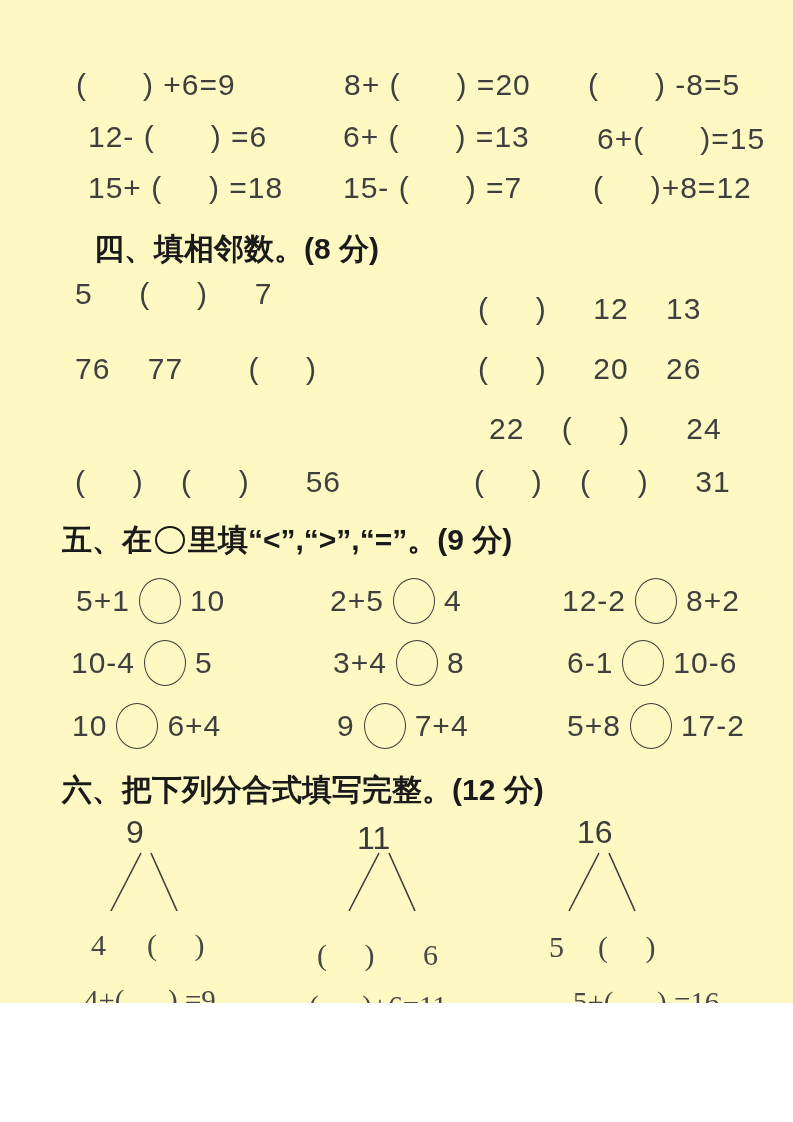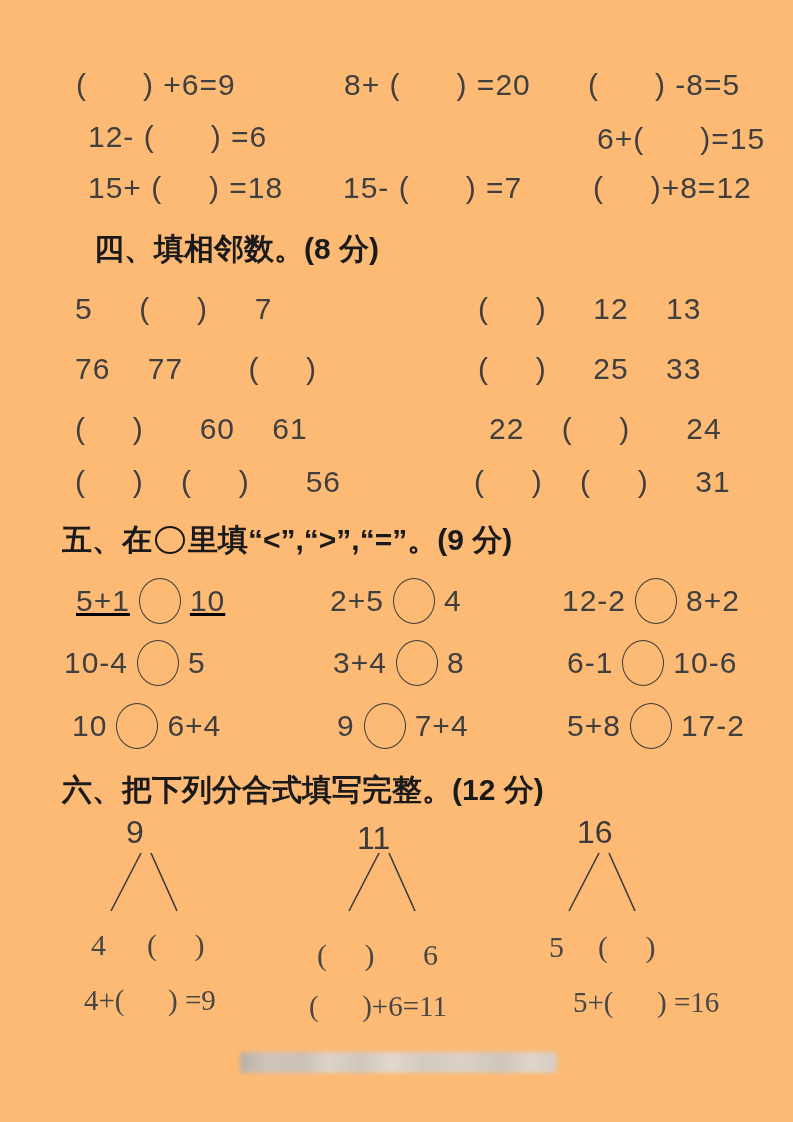--- a/index.html
+++ b/index.html
@@ -1,19 +1,19 @@
 <!DOCTYPE html>
 <html><head>
 <meta charset="utf-8">
 <style>
   html,body{margin:0;padding:0;background:#ffffff;}
   #page{
     position:relative;
-    width:793px;height:1122px;
-    background:#fdba74;
+    width:793px;height:1003px;
+    background:#fef9c3;
     overflow:hidden;
     font-family:"Liberation Sans", sans-serif;
   }
   .abs{position:absolute;}
   
   .eq{
     font-family:"Liberation Sans", sans-serif;
     font-weight:400;
     font-size:30px;
     line-height:34px;
@@ -94,61 +94,61 @@
 </head>
 <body>
 
 <div id="page">
 
   <div class="abs eq" style="left:76px;top:68px;">(      ) +6=9</div>
   <div class="abs eq" style="left:344px;top:68px;">8+ (      ) =20</div>
   <div class="abs eq" style="left:588px;top:68px;">(      ) -8=5</div>
 
   <div class="abs eq" style="left:88px;top:120px;">12- (      ) =6</div>
+  <div class="abs eq" style="left:343px;top:120px;">6+ (      ) =13</div>
   <div class="abs eq" style="left:597px;top:122px;">6+(      )=15</div>
 
   <div class="abs eq" style="left:88px;top:171px;">15+ (     ) =18</div>
   <div class="abs eq" style="left:343px;top:171px;">15- (      ) =7</div>
   <div class="abs eq" style="left:593px;top:171px;">(     )+8=12</div>
 
   <div class="abs heading" style="left:62px;top:231px;margin-left:32px;">四、填相邻数。(8 分)</div>
 
-  <div class="abs eq" style="left:75px;top:292px;">5     (     )     7</div>
+  <div class="abs eq" style="left:75px;top:277px;">5     (     )     7</div>
   <div class="abs eq" style="left:478px;top:292px;">(     )     12    13</div>
 
   <div class="abs eq" style="left:75px;top:352px;">76    77       (     )</div>
-  <div class="abs eq" style="left:478px;top:352px;">(     )     25    33</div>
-
-  <div class="abs eq" style="left:75px;top:412px;">(     )      60    61</div>
+  <div class="abs eq" style="left:478px;top:352px;">(     )     20    26</div>
+
   <div class="abs eq" style="left:489px;top:412px;">22    (     )      24</div>
 
   <div class="abs eq" style="left:75px;top:465px;">(     )    (     )      56</div>
   <div class="abs eq" style="left:474px;top:465px;">(     )    (     )     31</div>
 
   <div class="abs heading" style="left:62px;top:522px;">
     <span>五、在</span><span class="inline-circle"></span><span>里填“&lt;”,“&gt;”,“=”。(9 分)</span>
   </div>
 
-  <div class="abs cmp" style="left:76px;top:578px;text-decoration:underline;">
+  <div class="abs cmp" style="left:76px;top:578px;">
     <span class="txt">5+1</span>
     <span class="circle"></span>
     <span class="txt">10</span>
   </div>
   <div class="abs cmp" style="left:330px;top:578px;">
     <span class="txt">2+5</span>
     <span class="circle"></span>
     <span class="txt">4</span>
   </div>
   <div class="abs cmp" style="left:562px;top:578px;">
     <span class="txt">12-2</span>
     <span class="circle"></span>
     <span class="txt">8+2</span>
   </div>
 
-  <div class="abs cmp" style="left:64px;top:640px;text-align:right;">
+  <div class="abs cmp" style="left:71px;top:640px;text-align:right;">
     <span class="txt">10-4</span>
     <span class="circle"></span>
     <span class="txt">5</span>
   </div>
   <div class="abs cmp" style="left:333px;top:640px;">
     <span class="txt">3+4</span>
     <span class="circle"></span>
     <span class="txt">8</span>
   </div>
   <div class="abs cmp" style="left:567px;top:640px;">

